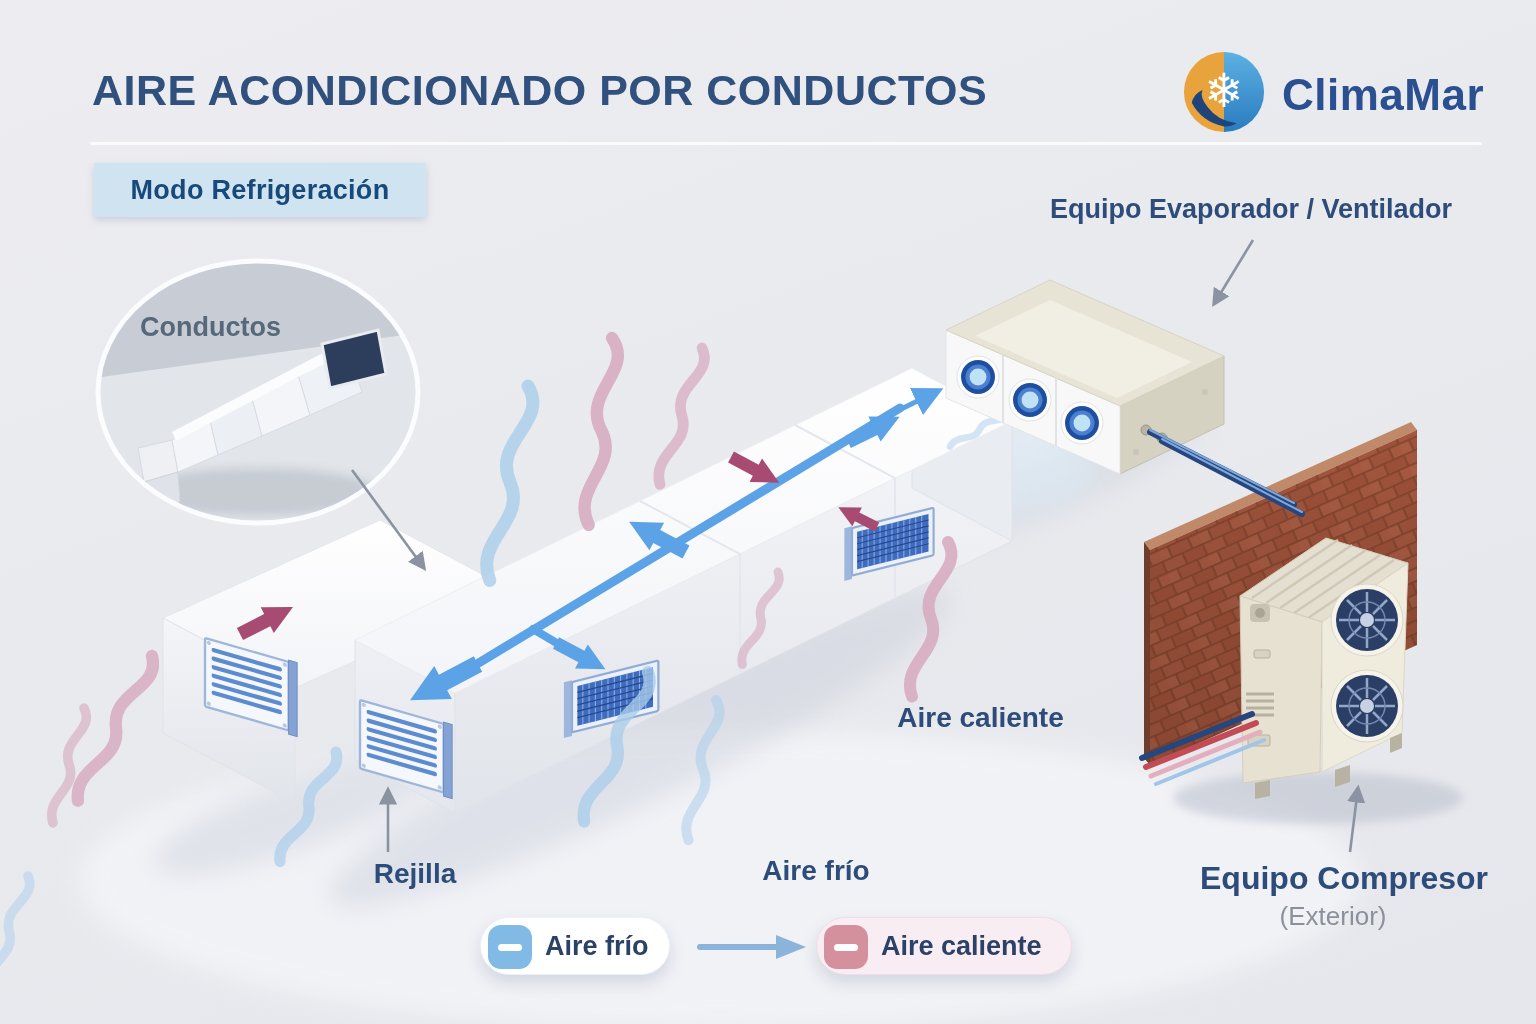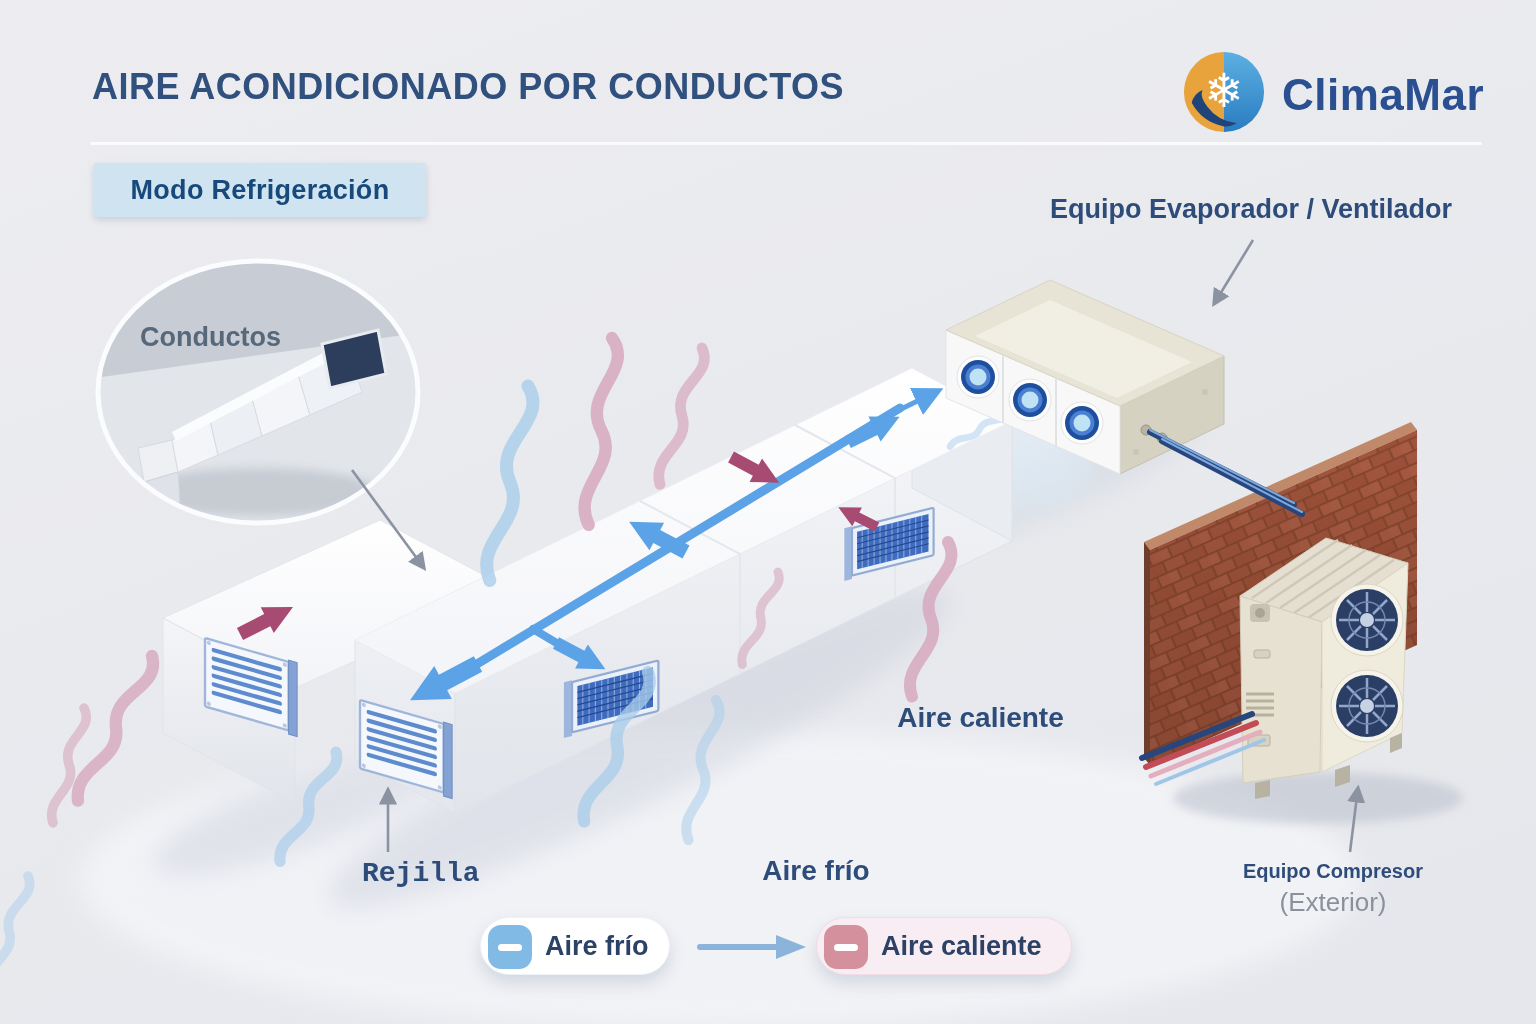--- a/index.html
+++ b/index.html
@@ -2,40 +2,40 @@
 <html><head>
 <meta charset="utf-8">
 <style>
   html,body{margin:0;padding:0;}
   body{font-family:"Liberation Sans","DejaVu Sans",sans-serif;background:#dfe0e5;}
   .stage{position:relative;width:1536px;height:1024px;overflow:hidden;
          background:linear-gradient(160deg,#ededf1 0%,#e9eaee 45%,#e6e7ec 100%);}
   .stage *{box-sizing:border-box;}
   svg.art{position:absolute;left:0;top:0;}
   .txt{position:absolute;color:#2e4d7b;}
-  .title{left:92px;top:66px;width:1000px;font-size:36px;font-weight:800;
+  .title{left:92px;top:66px;width:1000px;font-size:43px;font-weight:800;
          letter-spacing:.5px;color:#30507d;white-space:nowrap;}
   .divider{position:absolute;left:90px;top:142px;width:1392px;height:3px;
            background:rgba(255,255,255,.8);border-radius:2px;}
   .brand{position:absolute;left:1180px;top:48px;display:flex;align-items:center;}
   .brand-name{margin-left:14px;font-size:44px;font-weight:800;color:#2a5091;letter-spacing:.5px;margin-top:6px;}
   .badge{position:absolute;left:94px;top:163px;width:332px;height:54px;border-radius:2px;
          background:#cfe3f0;box-shadow:0 3px 7px rgba(110,130,155,.28);
          display:flex;align-items:center;justify-content:center;
          font-size:27px;font-weight:700;color:#17497a;letter-spacing:.3px;}
-  .conductos{left:140px;top:312px;font-size:27px;font-weight:600;color:#57687a;margin-top:10px;}
+  .conductos{left:140px;top:312px;font-size:27px;font-weight:600;color:#57687a;}
   .lab-b{font-weight:700;font-size:28px;color:#2d4c7a;}
   .evap{left:1035px;top:194px;width:432px;text-align:center;}
   .evap .l1{font-size:27px;font-weight:700;color:#2d4c7a;white-space:nowrap;}
   .evap .l2{font-size:26px;color:#8b919c;text-align:right;padding-right:6px;margin-top:3px;}
   .hotair{left:878px;top:702px;width:205px;text-align:center;}
-  .rejilla{left:362px;top:858px;width:106px;text-align:right;font-family:Liberation Mono, monospace;}
+  .rejilla{left:362px;top:858px;width:106px;text-align:center;}
   .coldair{left:745px;top:855px;width:142px;text-align:center;}
   .comp{left:1200px;top:860px;width:266px;text-align:center;}
-  .comp .l1{font-size:20px;font-weight:700;color:#2d4c7a;white-space:nowrap;}
+  .comp .l1{font-size:32px;font-weight:700;color:#2d4c7a;white-space:nowrap;text-align:right;}
   .comp .l2{font-size:26px;color:#8b919c;margin-top:4px;}
   .pill{position:absolute;top:917px;height:58px;border-radius:29px;display:flex;align-items:center;
         box-shadow:0 8px 16px rgba(100,120,150,.22);}
   .pill .chip{position:absolute;left:7px;top:7px;width:44px;height:44px;border-radius:13px;
               display:flex;align-items:center;justify-content:center;}
   .pill .dash{width:24px;height:7px;border-radius:3.5px;background:#ffffff;}
   .pill .plabel{margin-left:64px;font-size:27px;font-weight:700;color:#2c4166;white-space:nowrap;}
   .pill-cold{left:480px;width:190px;background:#ffffff;border:1px solid #eef1f5;}
   .pill-cold .chip{background:#82bae6;}
   .pill-hot{left:816px;width:256px;background:#f8edf2;border:1px solid #f0dde6;}

